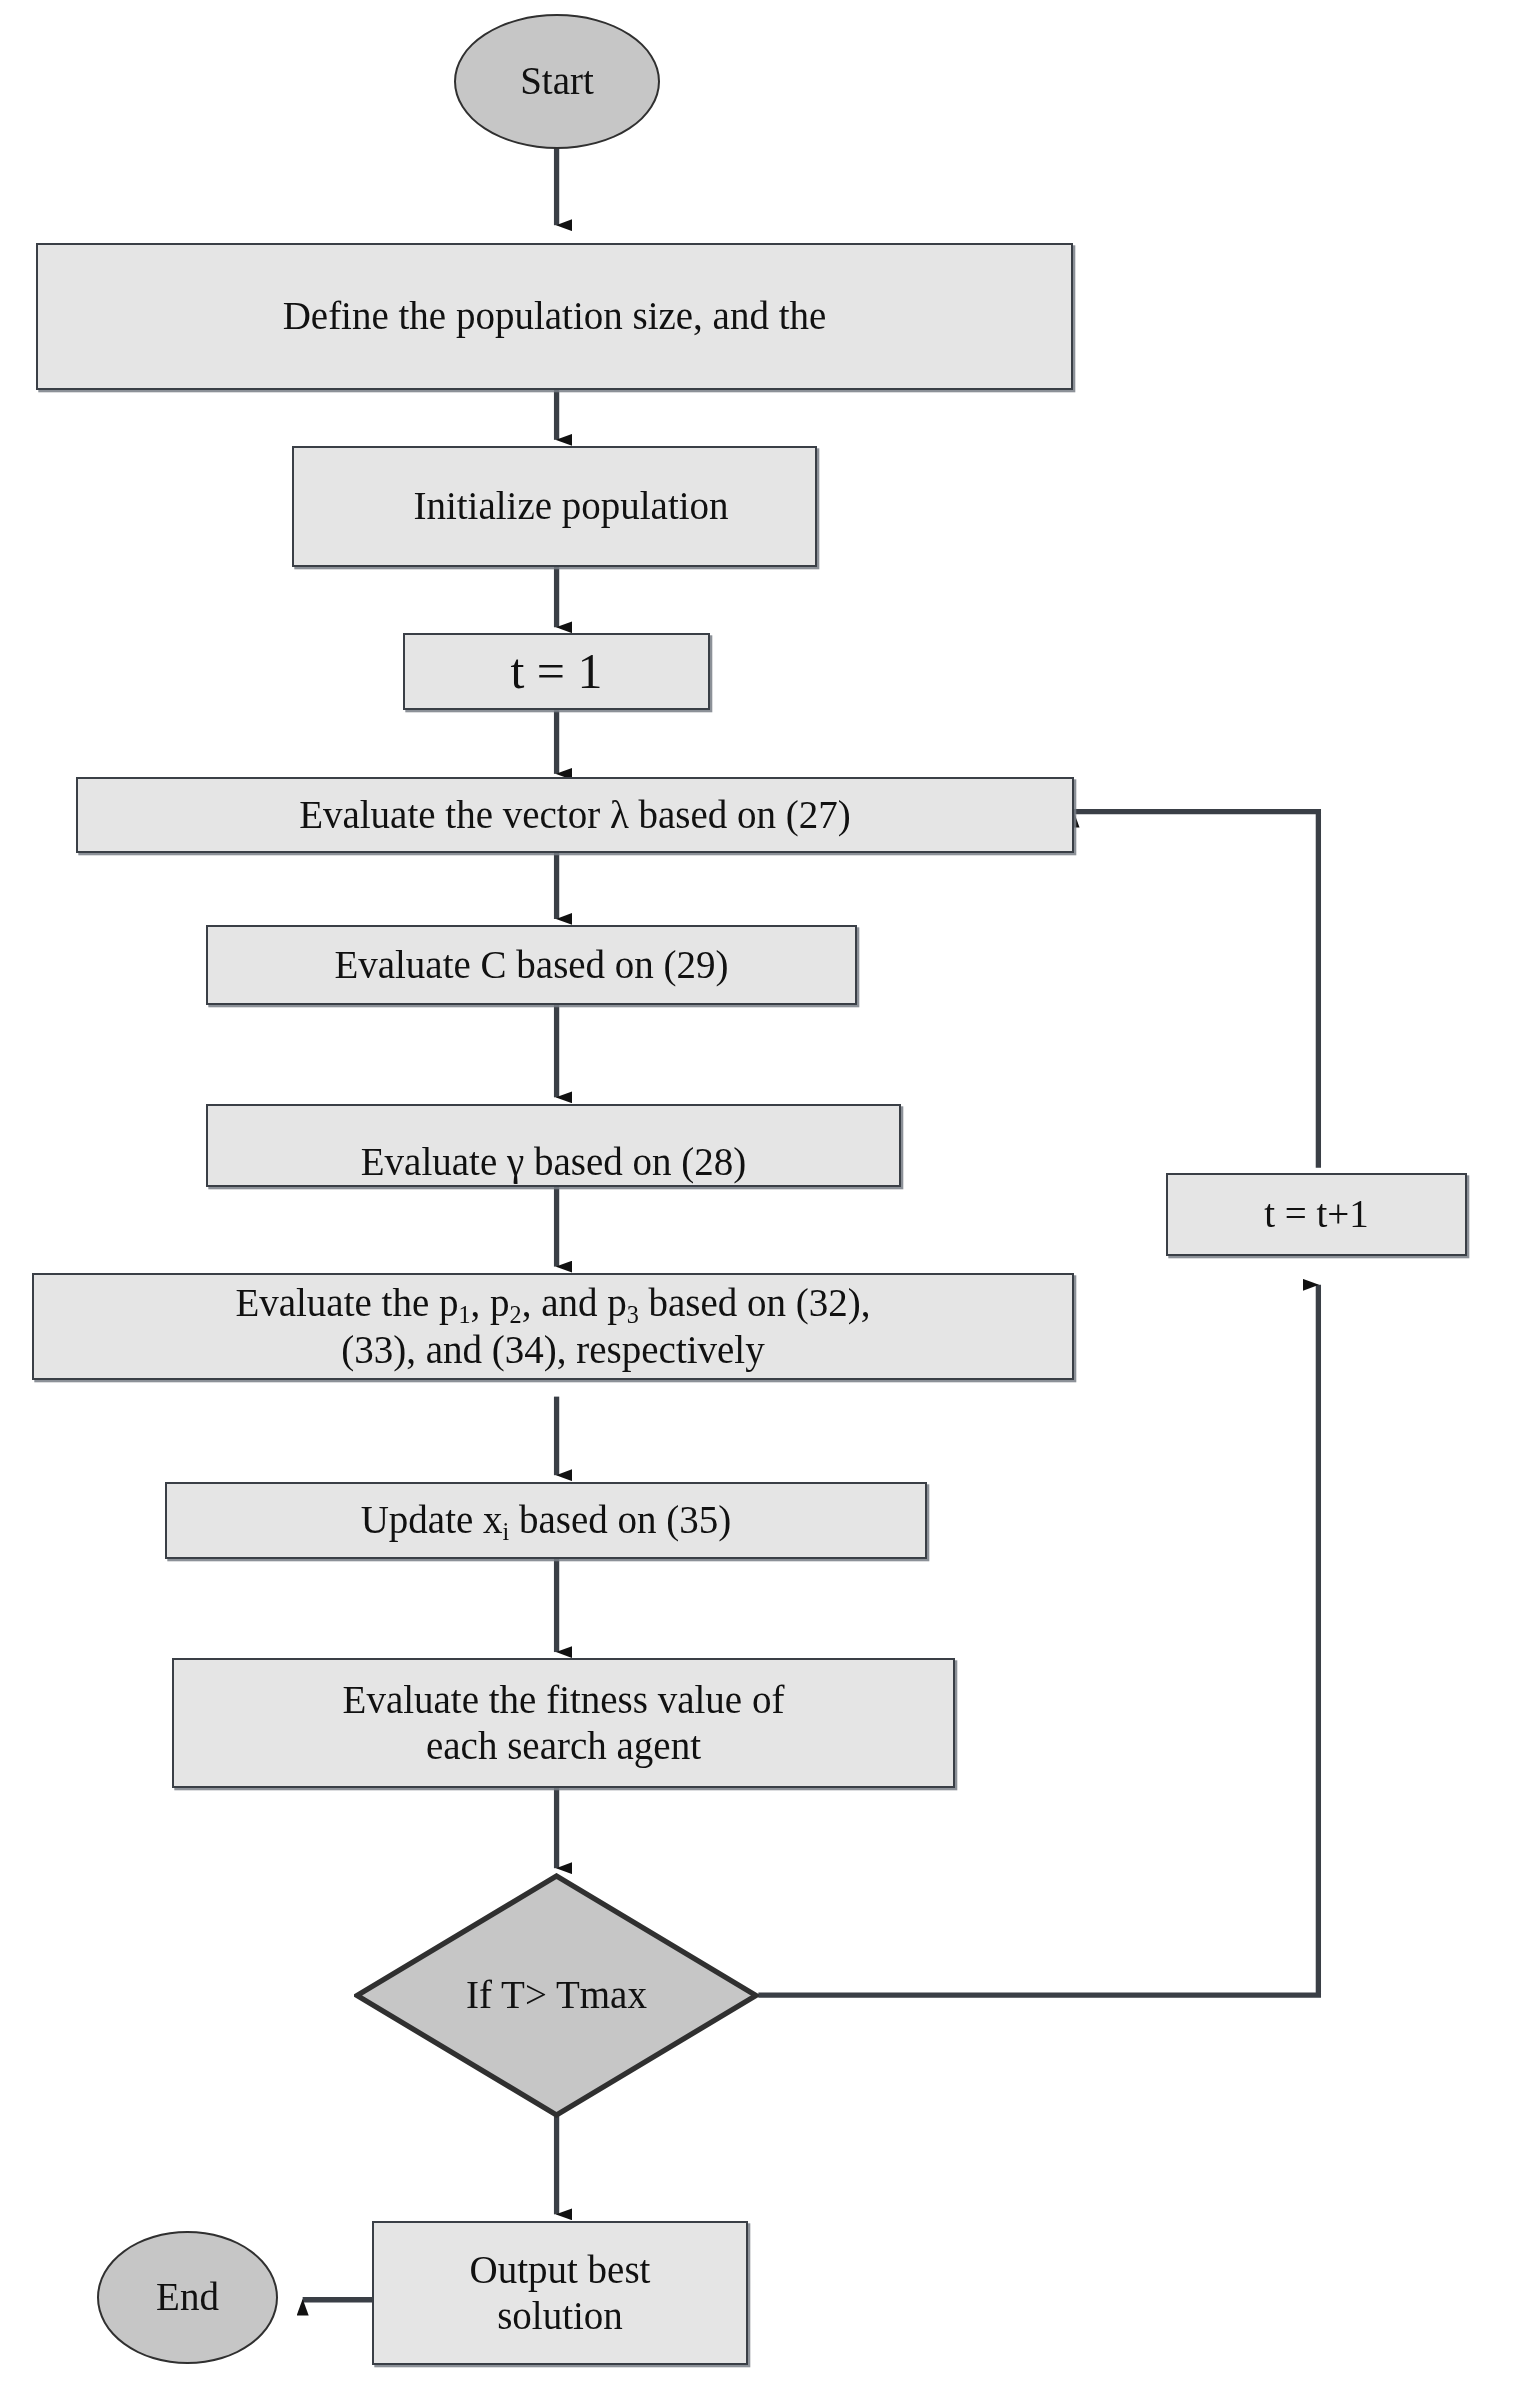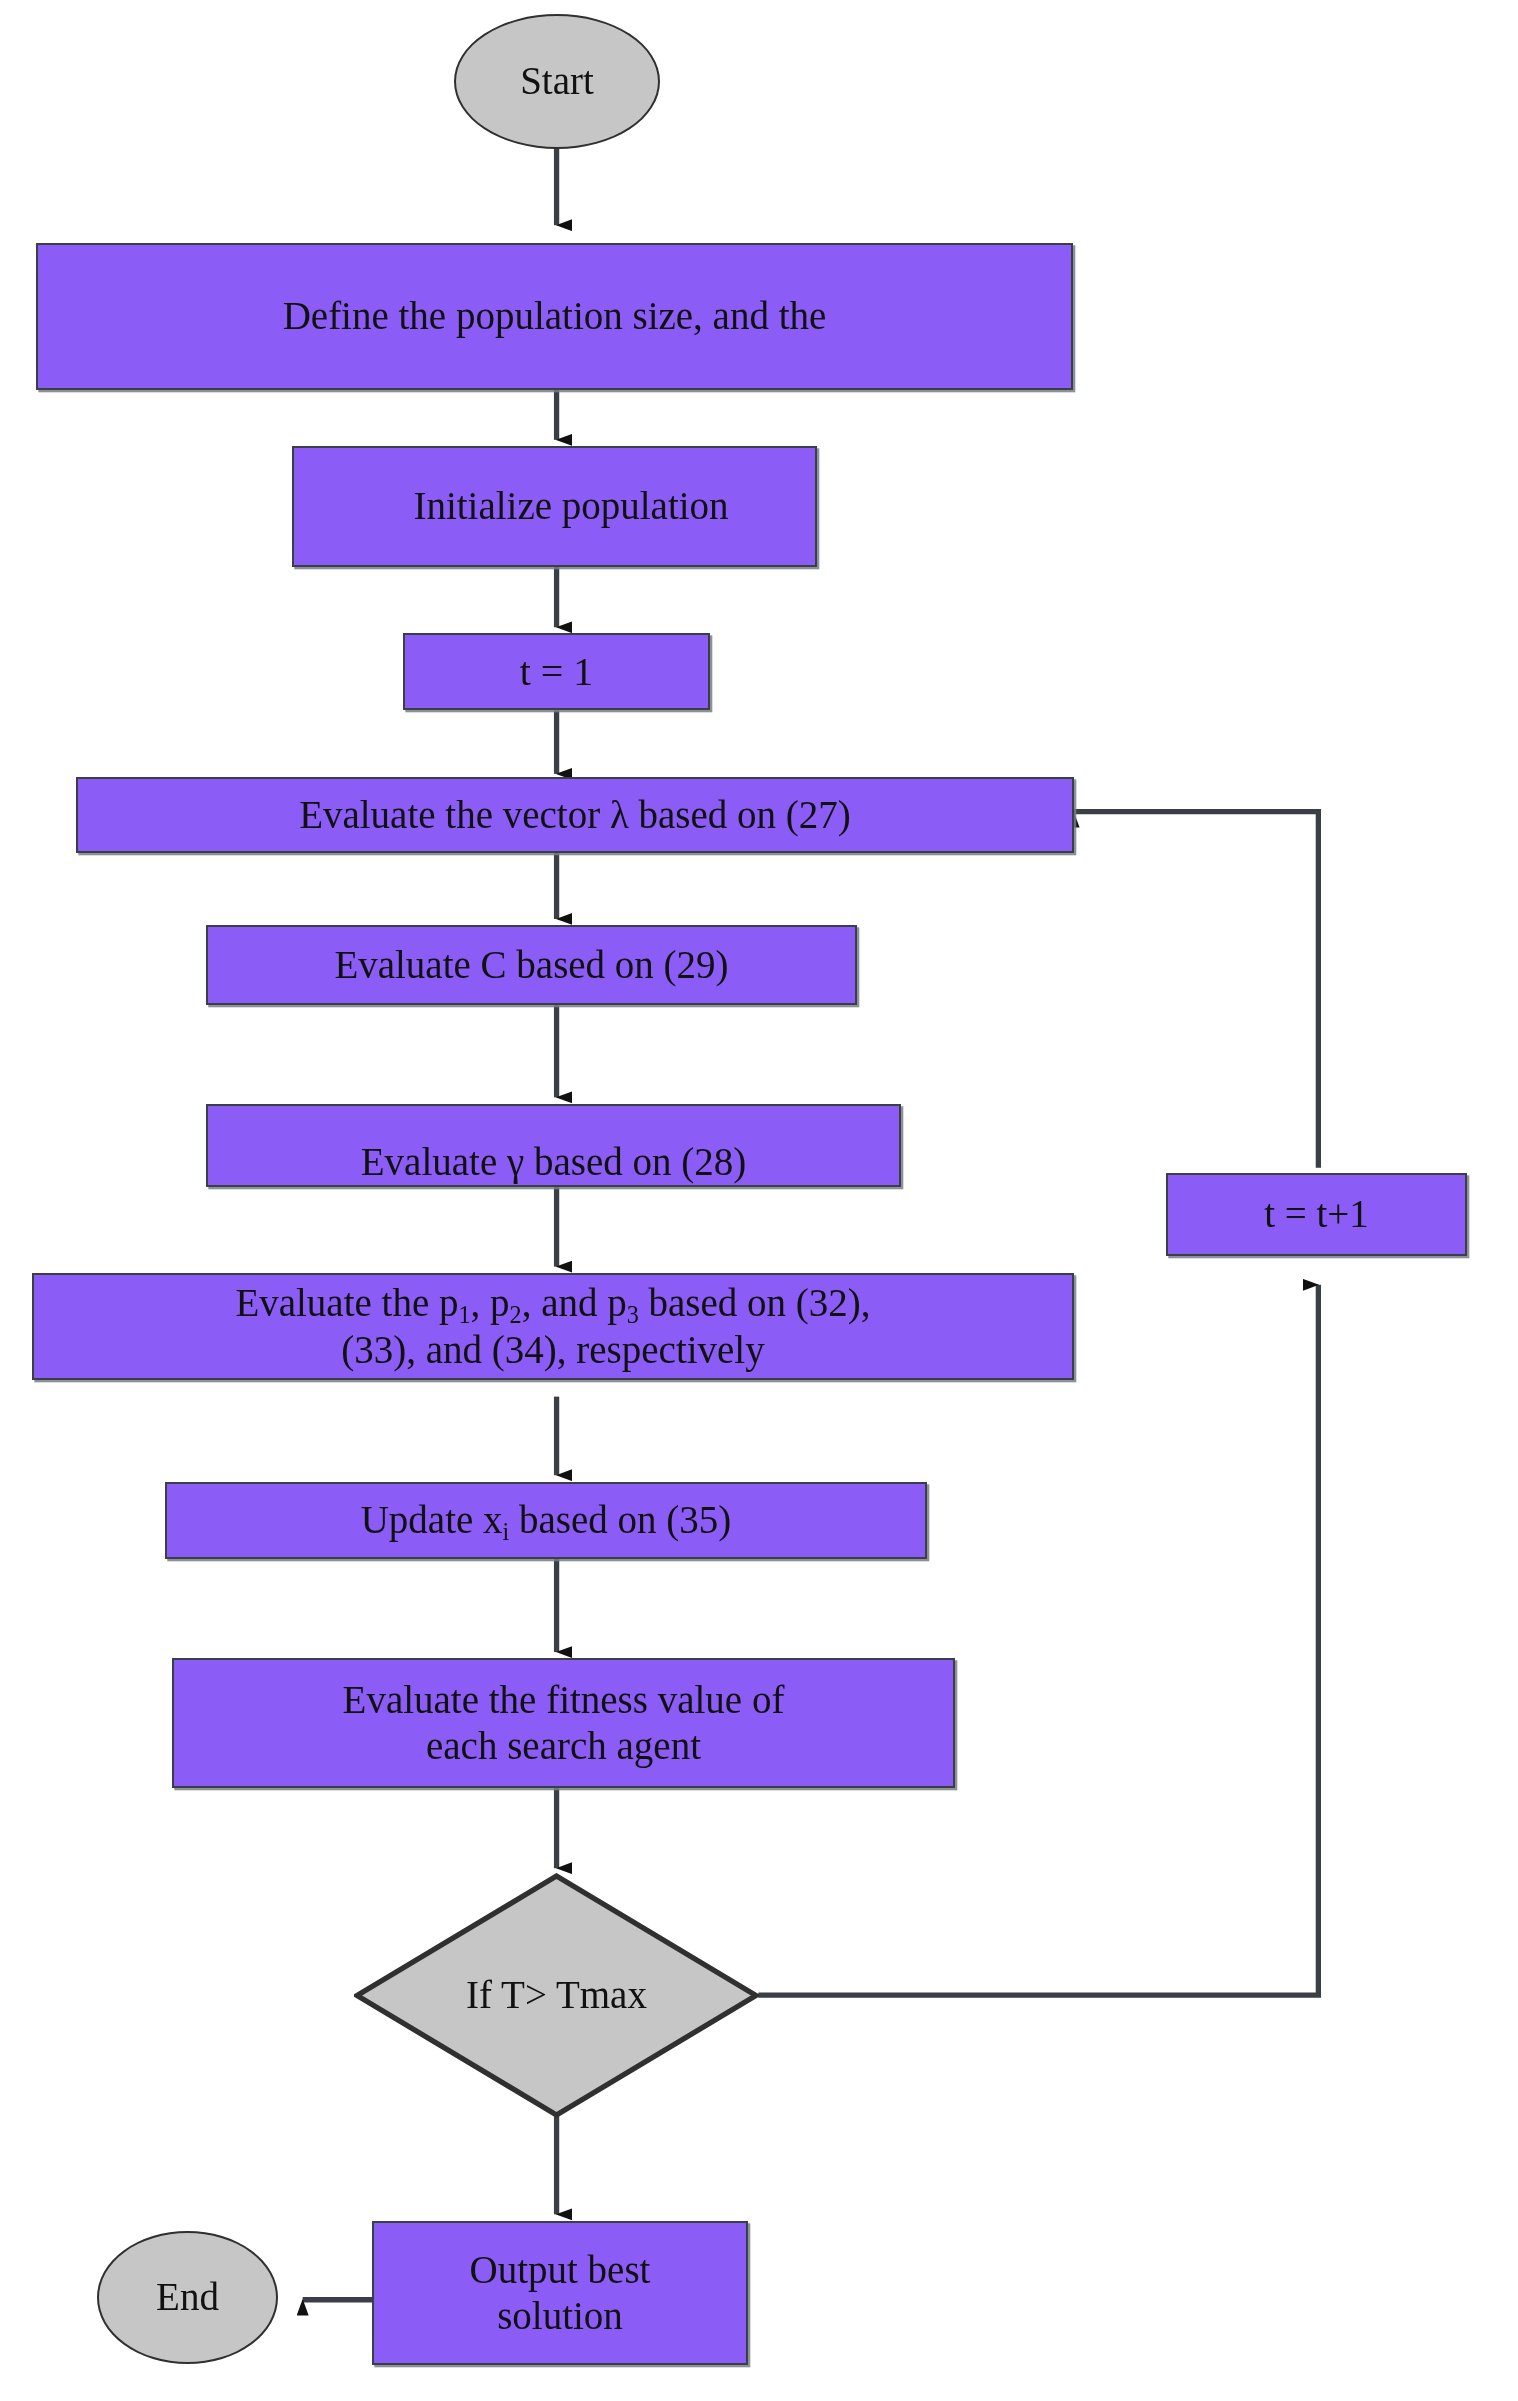--- a/index.html
+++ b/index.html
@@ -30,21 +30,21 @@
     box-sizing: border-box;
     display: flex;
     align-items: center;
     justify-content: center;
     text-align: center;
     color: #111111;
     line-height: 1.18;
     z-index: 3;
   }
   .node-process {
-    background: #8b5cf6;
+    background: #e5e5e5;
     border: 2.3px solid #3a3f46;
     box-shadow: 2.3px 2.3px 0 0 rgba(120,126,134,0.85);
   }
   .node-terminal {
     background: #c6c6c6;
     border: 2.3px solid #303030;
     border-radius: 50%;
   }
   .node-decision {
     background: transparent;
@@ -127,21 +127,21 @@
   <div class="node node-process" style="left:36px; top:243px; width:1037px; height:147px; font-size:39px;">
     <span class="txt">
       <span>Define the population size, and the</span><br>
     </span>
   </div>
 
   <div class="node node-process" style="left:292px; top:446px; width:525px; height:121px; font-size:39px;padding-left:33px;">
     <span class="txt">Initialize population</span>
   </div>
 
-  <div class="node node-process" style="left:403px; top:633px; width:307px; height:77px; font-size:40px;">
+  <div class="node node-process" style="left:403px; top:633px; width:307px; height:77px; font-size:50px;">
     <span class="txt">t = 1</span>
   </div>
 
   <div class="node node-process" style="left:76px; top:777px; width:998px; height:76px; font-size:39px;">
     <span class="txt">Evaluate the vector λ based on (27)</span>
   </div>
 
   <div class="node node-process" style="left:206px; top:925px; width:651px; height:80px; font-size:39px;">
     <span class="txt">Evaluate C based on (29)</span>
   </div>

